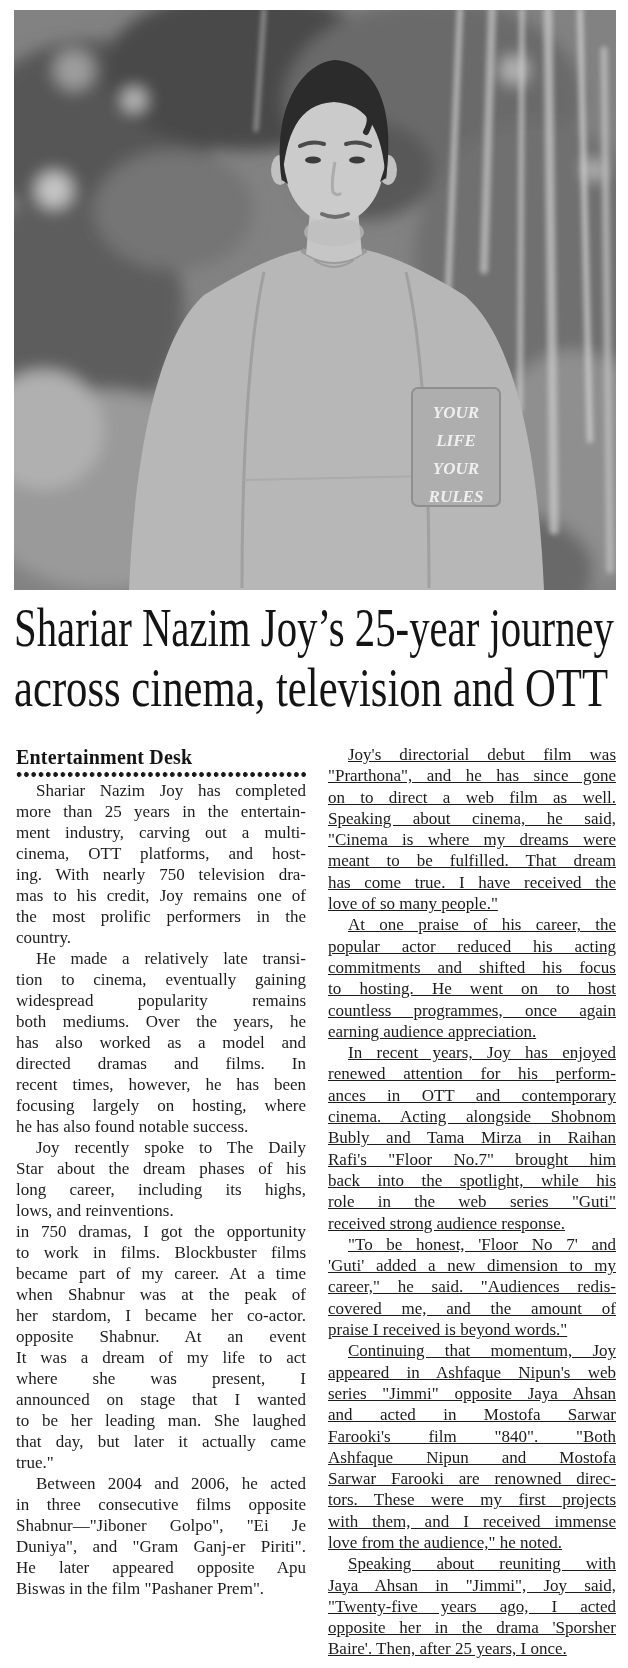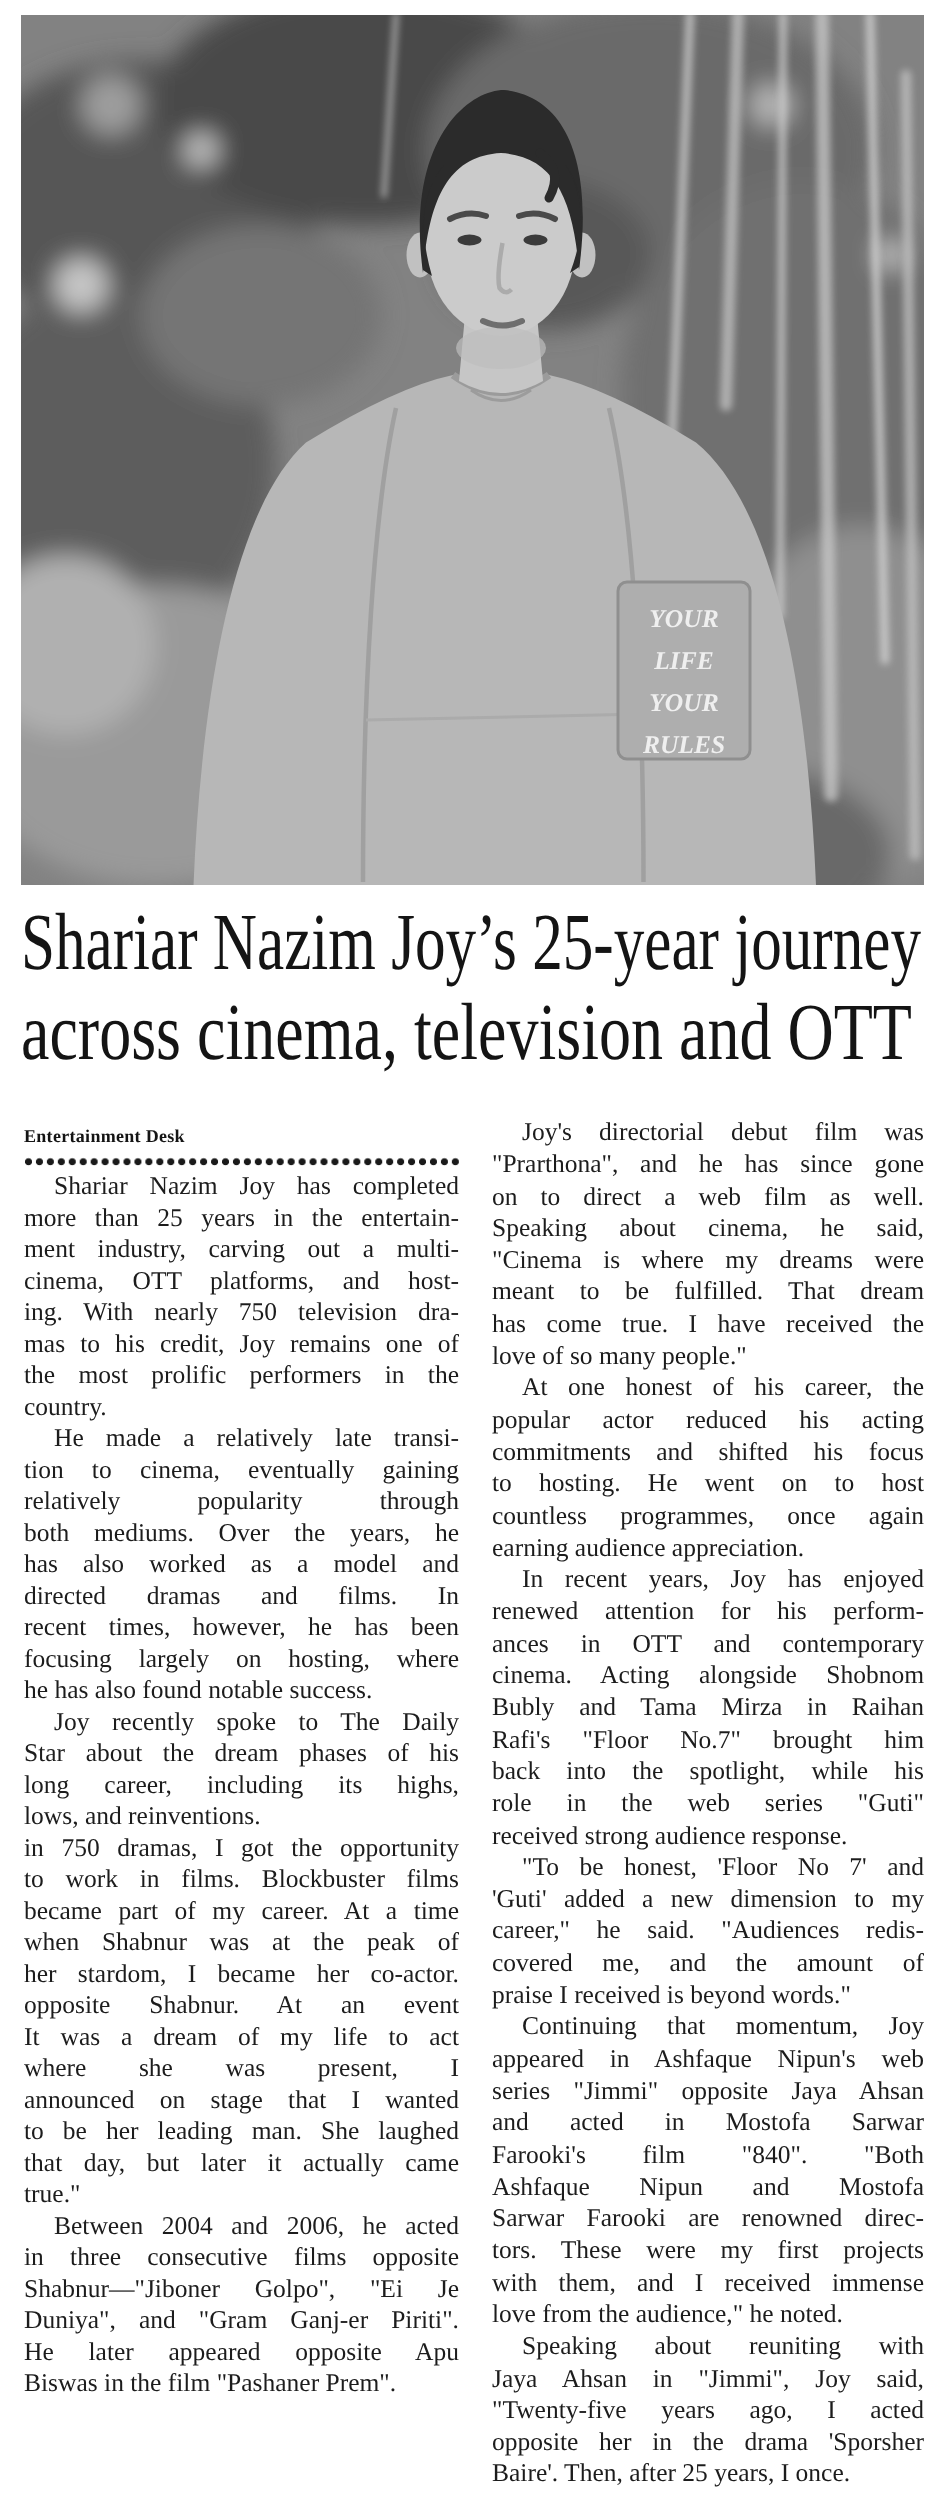--- a/index.html
+++ b/index.html
@@ -10,32 +10,32 @@
   
   .photo { position:absolute; left:14px; top:10px; width:602px; height:496px; }
   .photo svg { display:block; }
   
   .headline { position:absolute; left:14px; top:596px; width:600px; height:125px; }
   .headline text { font-family:"Liberation Serif","DejaVu Serif",serif; fill:#141414; font-weight:400; }
   
   .col { position:absolute; }
   .col-left  { left:16px;  top:746px; width:290px; }
   .col-right { left:328px; top:744px; width:288px; }
-  .byline { font-weight:bold; font-size:12px; line-height:22px; color:#141414; letter-spacing:.2px; }
+  .byline { font-weight:bold; font-size:20px; line-height:22px; color:#141414; letter-spacing:.2px; }
   .dotrule {
     height:7px; margin:3px 0 2px 0;
     background-image:radial-gradient(circle at 3px 3.5px, #1a1a1a 2.1px, rgba(0,0,0,0) 2.6px);
     background-size:7.3px 7px; background-repeat:repeat-x;
   }
   .para { margin:0; padding:0; }
   .ln {
     height:21px; line-height:21px; font-size:17px; overflow:hidden;
     text-align:justify; text-align-last:justify; text-justify:inter-word;
   }
-  .col-right .ln { height:21.3px; line-height:21.3px; }
+  .col-right .ln { height:21.3px; line-height:21.3px;text-decoration:underline; }
   .ln.first { text-indent:20px; }
   .ln.last  { text-align-last:left; }
 </style>
 </head>
 <body>
 
 <div class="page">
 
   <div class="photo">
     <svg width="602" height="580" viewBox="0 0 602 580">
@@ -136,21 +136,21 @@
           <div class="ln">ment industry, carving out a multi-</div>
           <div class="ln">cinema, OTT platforms, and host-</div>
           <div class="ln">ing. With nearly 750 television dra-</div>
           <div class="ln">mas to his credit, Joy remains one of</div>
           <div class="ln">the most prolific performers in the</div>
           <div class="ln last">country.</div>
         </div>
         <div class="para">
           <div class="ln first">He made a relatively late transi-</div>
           <div class="ln">tion to cinema, eventually gaining</div>
-          <div class="ln">relatively popularity through</div>
+          <div class="ln">widespread popularity remains</div>
           <div class="ln">both mediums. Over the years, he</div>
           <div class="ln">has also worked as a model and</div>
           <div class="ln">directed dramas and films. In</div>
           <div class="ln">recent times, however, he has been</div>
           <div class="ln">focusing largely on hosting, where</div>
           <div class="ln last">he has also found notable success.</div>
         </div>
         <div class="para">
           <div class="ln first">Joy recently spoke to The Daily</div>
           <div class="ln">Star about the dream phases of his</div>
@@ -188,21 +188,21 @@
           <div class="ln first">Joy's directorial debut film was</div>
           <div class="ln">"Prarthona", and he has since gone</div>
           <div class="ln">on to direct a web film as well.</div>
           <div class="ln">Speaking about cinema, he said,</div>
           <div class="ln">"Cinema is where my dreams were</div>
           <div class="ln">meant to be fulfilled. That dream</div>
           <div class="ln">has come true. I have received the</div>
           <div class="ln last">love of so many people."</div>
         </div>
         <div class="para">
-          <div class="ln first">At one honest of his career, the</div>
+          <div class="ln first">At one praise of his career, the</div>
           <div class="ln">popular actor reduced his acting</div>
           <div class="ln">commitments and shifted his focus</div>
           <div class="ln">to hosting. He went on to host</div>
           <div class="ln">countless programmes, once again</div>
           <div class="ln last">earning audience appreciation.</div>
         </div>
         <div class="para">
           <div class="ln first">In recent years, Joy has enjoyed</div>
           <div class="ln">renewed attention for his perform-</div>
           <div class="ln">ances in OTT and contemporary</div>

